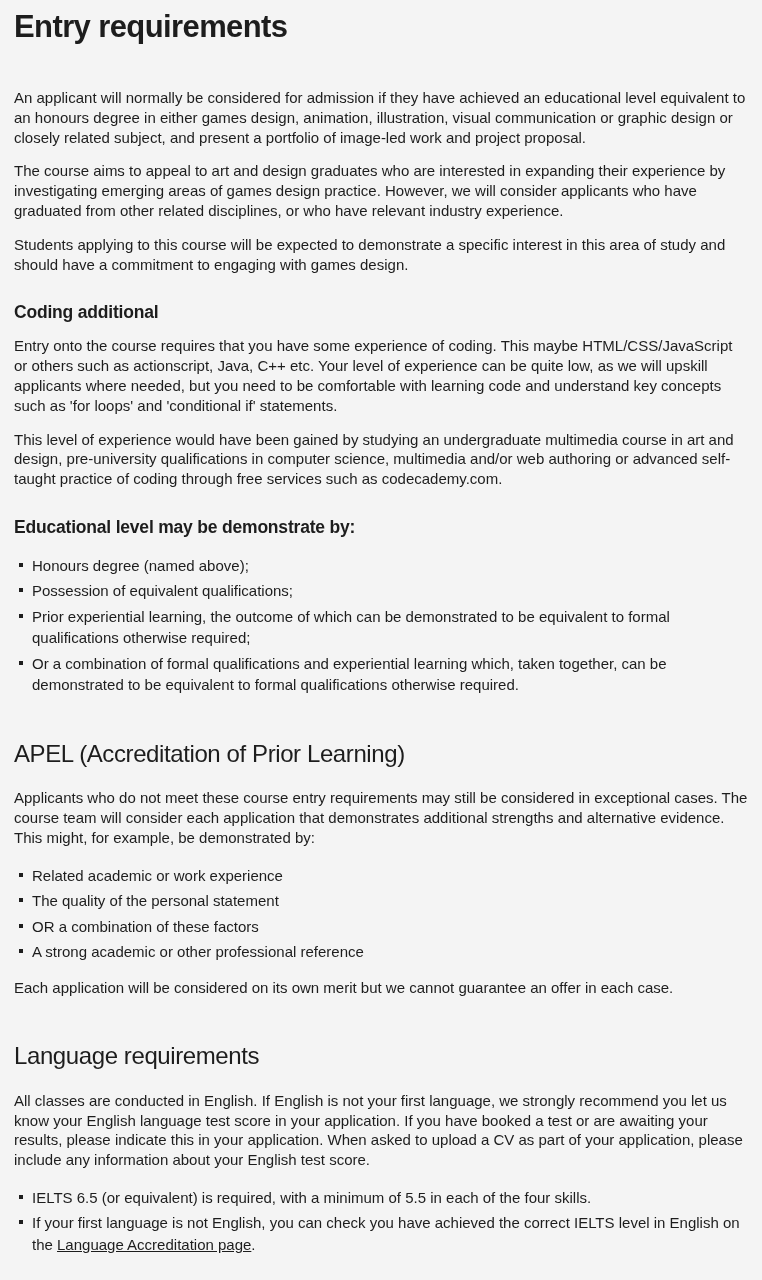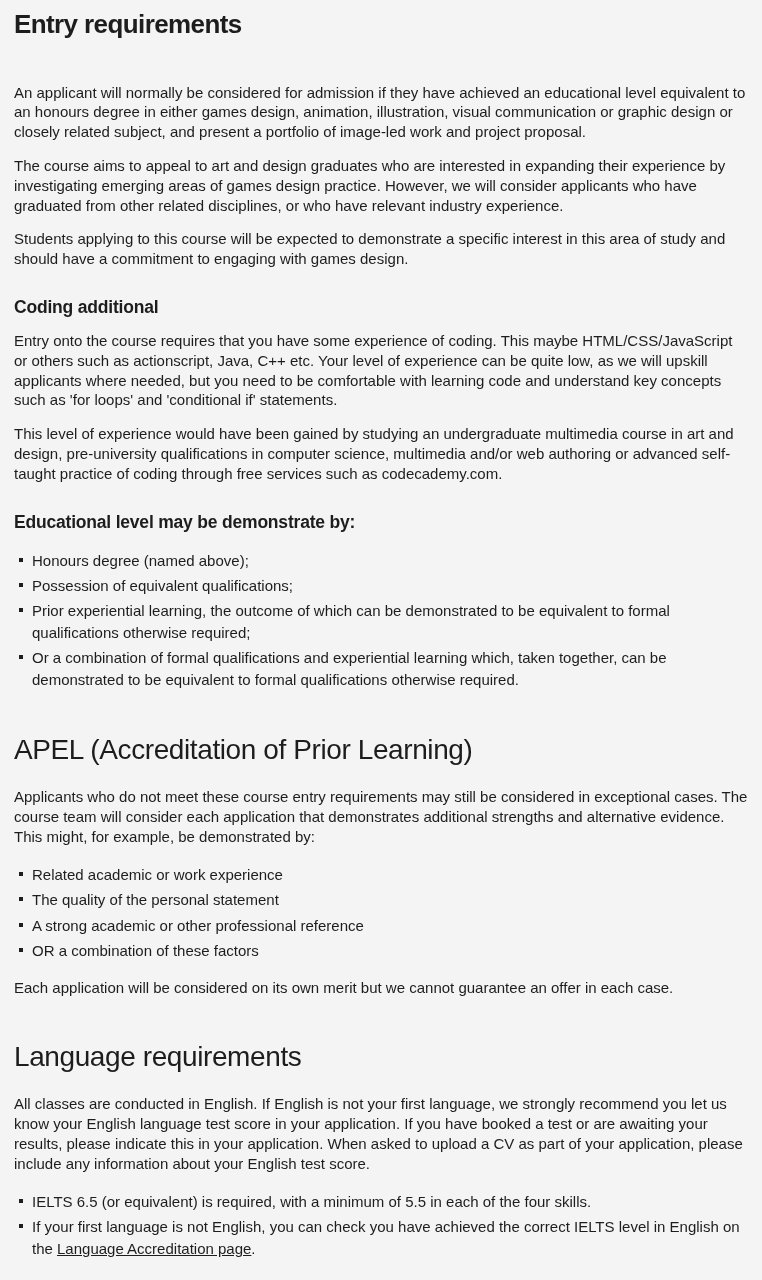--- a/index.html
+++ b/index.html
@@ -10,39 +10,39 @@
     background: #f4f4f4;
     color: #1d1d1d;
     font-family: "Liberation Sans", "DejaVu Sans", sans-serif;
     font-size: 15px;
     -webkit-font-smoothing: antialiased;
   }
   .page {
     padding: 6px 13px 24px 14px;
   }
   h1.page-title {
-    font-size: 26px;
+    font-size: 31px;
     font-weight: 700;
     letter-spacing: -0.6px;
     line-height: 1.1;
     margin: 4px 0 44px 0;
   }
   p {
     margin: 0 0 14px 0;
     line-height: 1.32;
   }
   h3.sub-heading {
     font-size: 17.5px;
     font-weight: 700;
     letter-spacing: -0.2px;
     line-height: 1.2;
     margin: 28px 0 13px 0;
   }
   h2.section-heading {
-    font-size: 28px;
+    font-size: 24px;
     font-weight: 400;
     letter-spacing: -0.4px;
     line-height: 1.15;
     margin: 44px 0 21px 0;
   }
   ul.bullet-list {
     list-style: none;
     margin: 17px 0 16px 0;
     padding: 0;
   }
@@ -88,22 +88,22 @@
     <li>Possession of equivalent qualifications;</li>
     <li>Prior experiential learning, the outcome of which can be demonstrated to be equivalent to formal qualifications otherwise required;</li>
     <li>Or a combination of formal qualifications and experiential learning which, taken together, can be demonstrated to be equivalent to formal qualifications otherwise required.</li>
   </ul>
 
   <h2 class="section-heading">APEL (Accreditation of Prior Learning)</h2>
   <p>Applicants who do not meet these course entry requirements may still be considered in exceptional cases. The course team will consider each application that demonstrates additional strengths and alternative evidence. This might, for example, be demonstrated by:</p>
   <ul class="bullet-list">
     <li>Related academic or work experience</li>
     <li>The quality of the personal statement</li>
+    <li>OR a combination of these factors</li>
     <li>A strong academic or other professional reference</li>
-    <li>OR a combination of these factors</li>
   </ul>
   <p>Each application will be considered on its own merit but we cannot guarantee an offer in each case.</p>
 
   <h2 class="section-heading">Language requirements</h2>
   <p>All classes are conducted in English. If English is not your first language, we strongly recommend you let us know your English language test score in your application. If you have booked a test or are awaiting your results, please indicate this in your application. When asked to upload a CV as part of your application, please include any information about your English test score.</p>
   <ul class="bullet-list">
     <li>IELTS 6.5 (or equivalent) is required, with a minimum of 5.5 in each of the four skills.</li>
     <li><span>If your first language is not English, you can check you have achieved the correct IELTS level in English on the </span><a class="text-link" href="#">Language Accreditation page</a><span>.</span></li>
   </ul>
 

